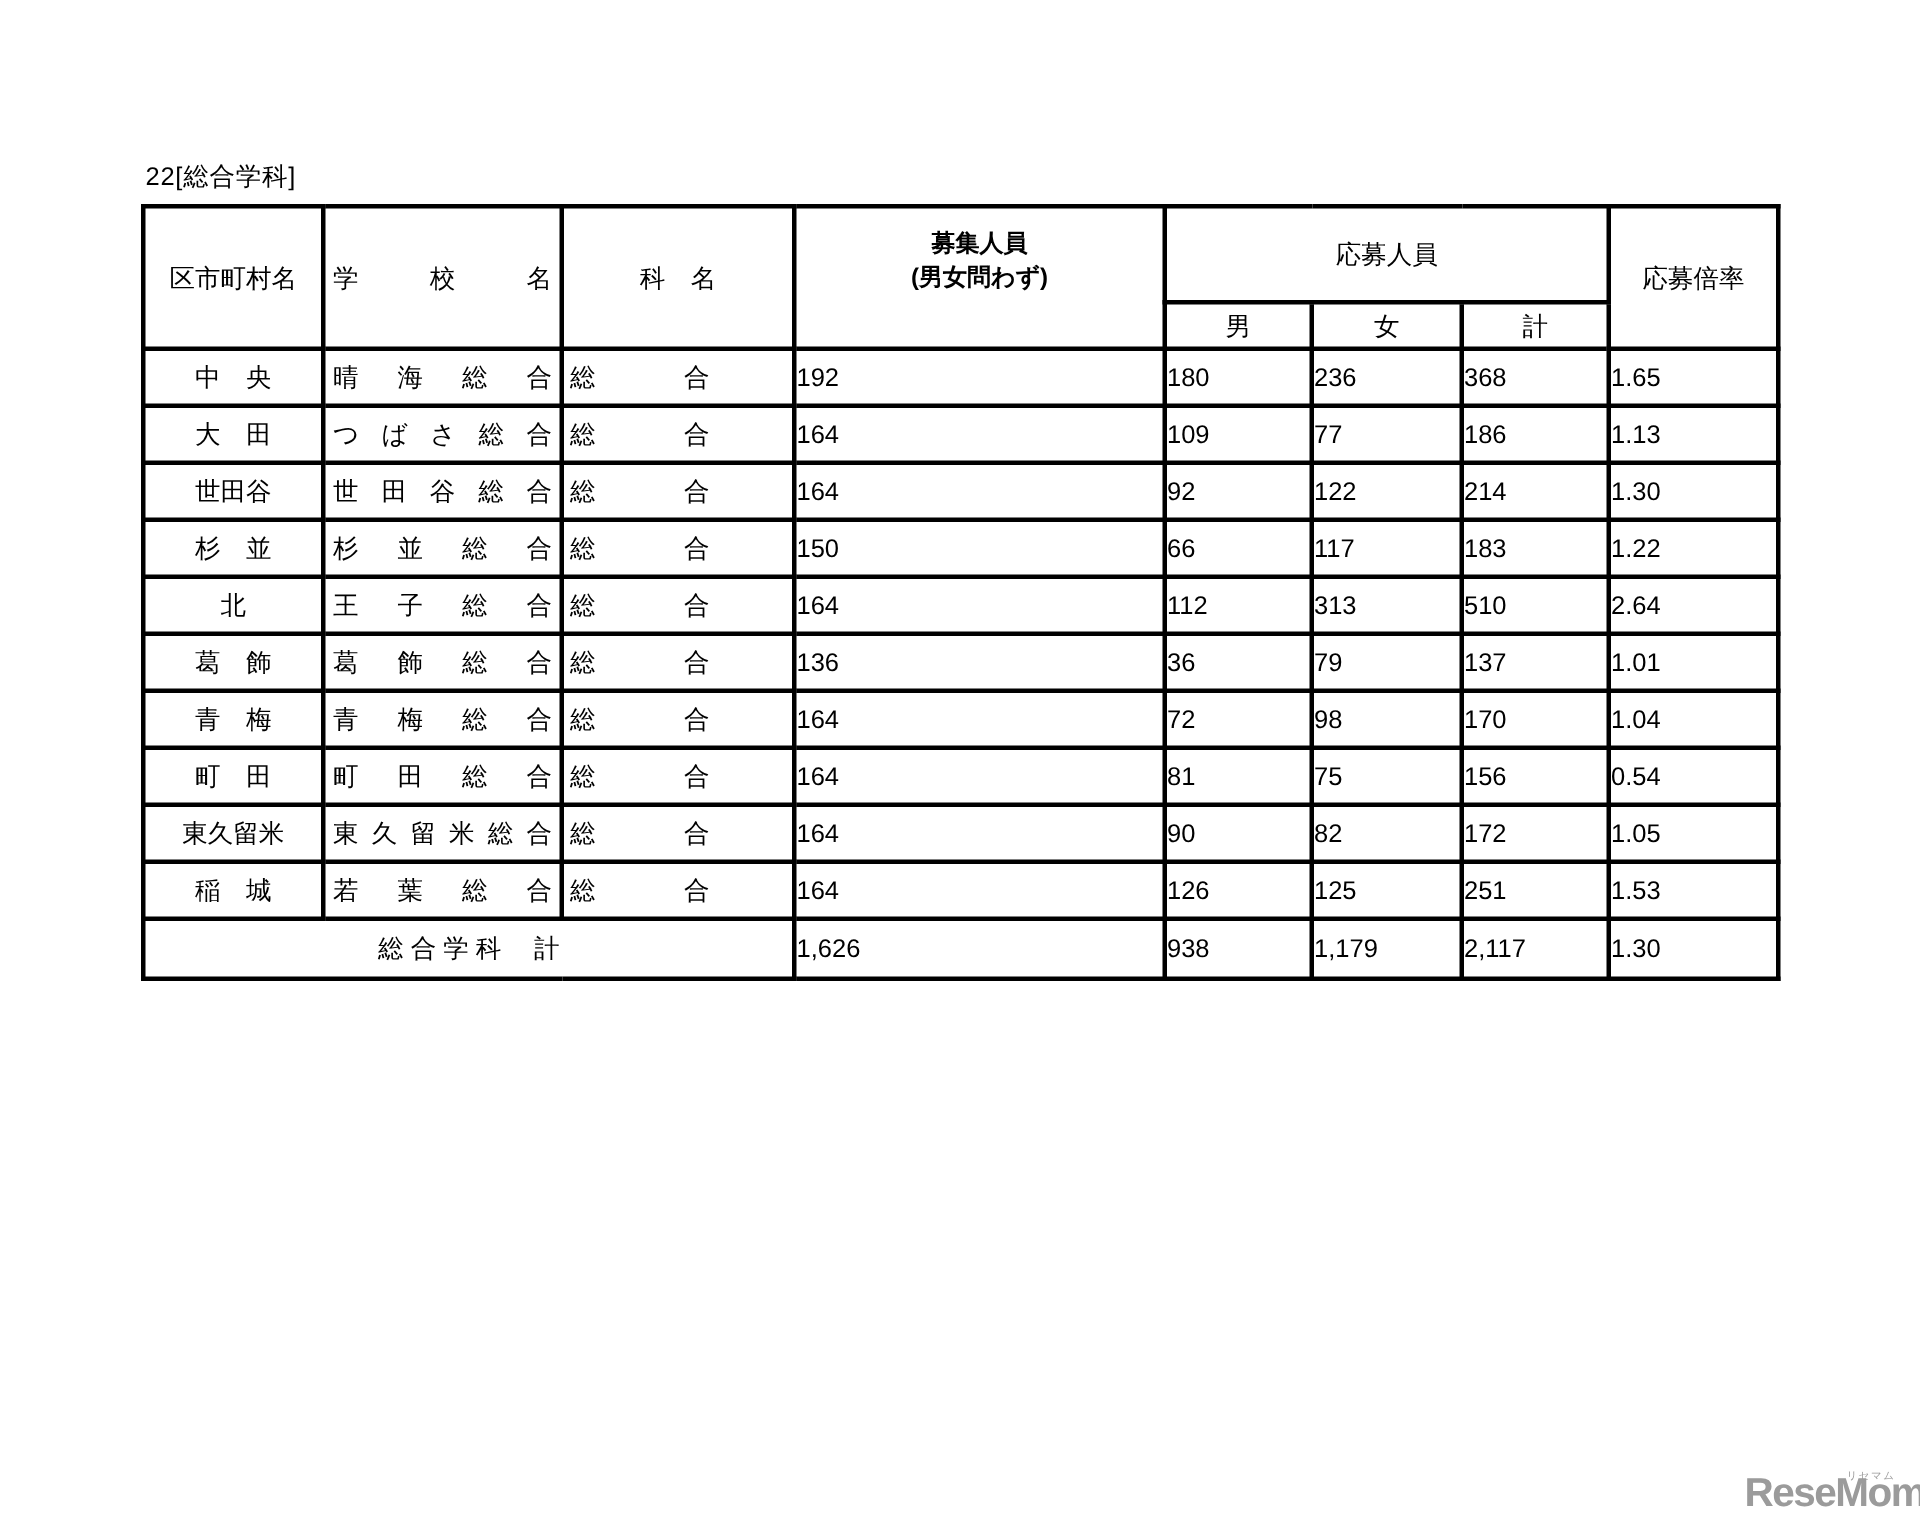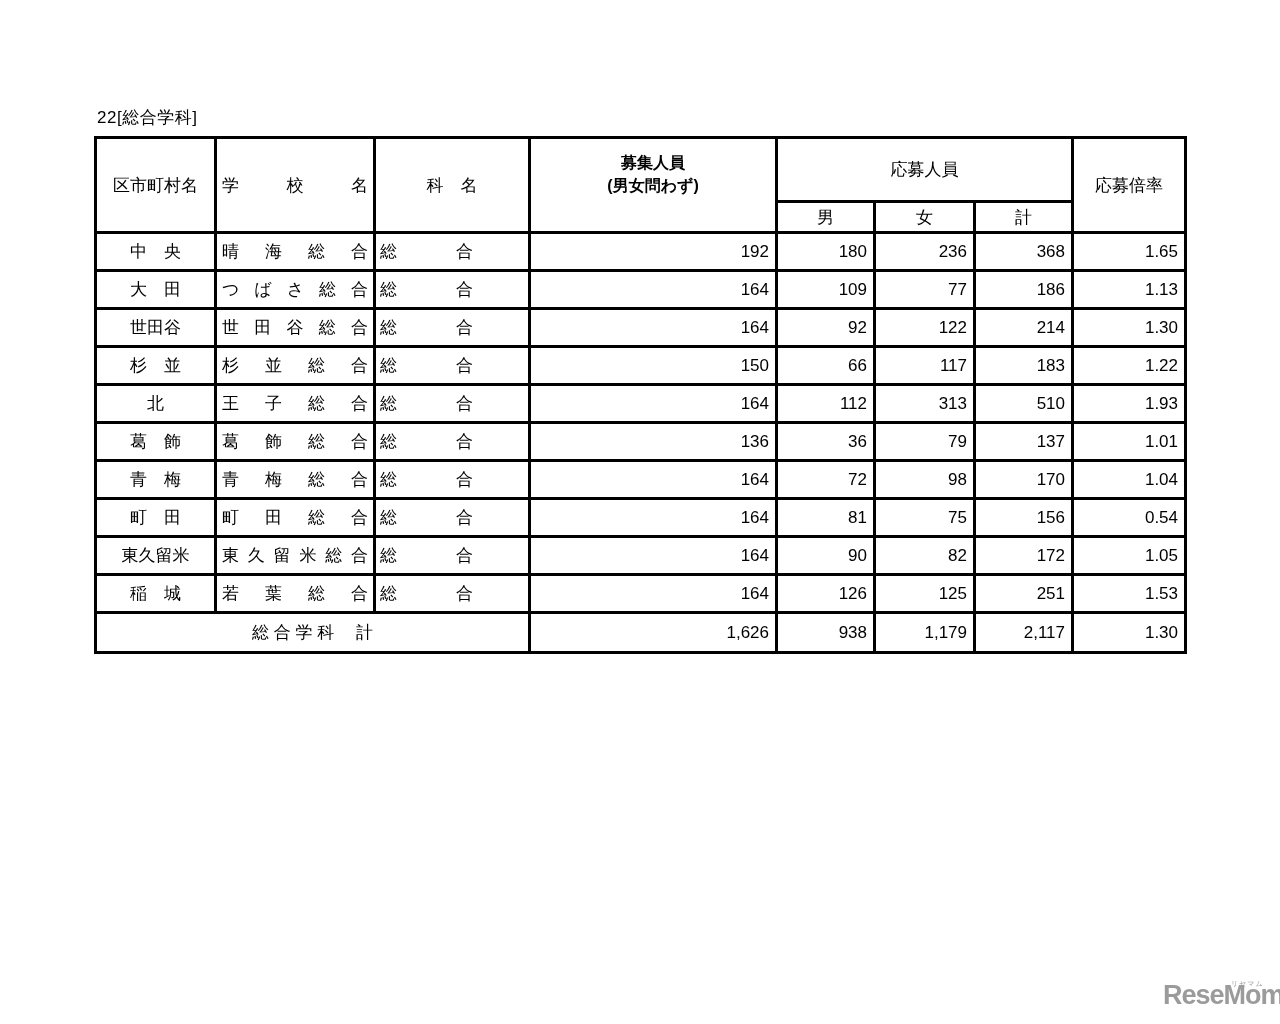--- a/index.html
+++ b/index.html
@@ -32,21 +32,21 @@
     overflow:hidden;
     white-space:nowrap;
   }
   .app-table thead tr.main-row th { height:64px; }
   .app-table thead tr.sub-row th { height:31px; }
   .app-table tbody tr { height:38px; }
   .app-table tbody tr.total-row { height:40px; }
 
   .c-center { text-align:center; }
   .c-num {
-    text-align:right;
+    text-align:left;
     padding-right:6px;
     font-size:16px;
     margin-top:38px;
   }
   
   .justify {
     display:flex;
     justify-content:space-between;
     align-items:center;
     padding:0 5px;
@@ -225,21 +225,21 @@
       <td>
           <div class="dept-box">
             <span>総</span>
             <span>合</span>
           </div>
         </td>
       <td class="c-num">164</td>
       <td class="c-num">112</td>
       <td class="c-num">313</td>
       <td class="c-num">510</td>
-      <td class="c-num">1.93</td>
+      <td class="c-num">2.64</td>
     </tr>
     <tr>
       <td class="c-center">葛　飾</td>
       <td>
           <div class="justify">
             <span>葛</span>
             <span>飾</span>
             <span>総</span>
             <span>合</span>
           </div>

